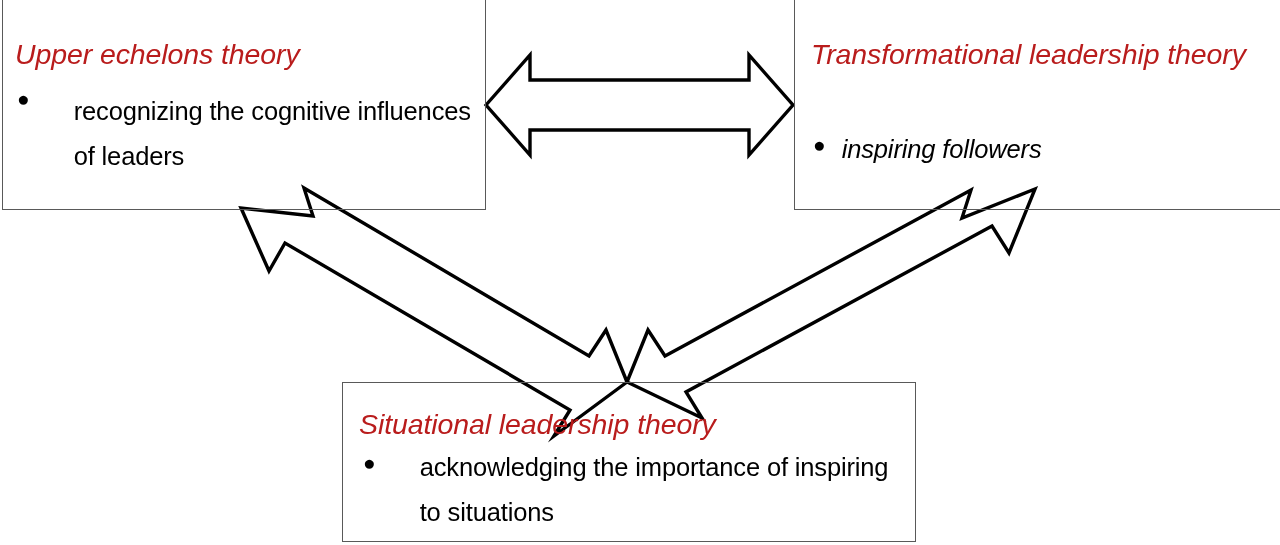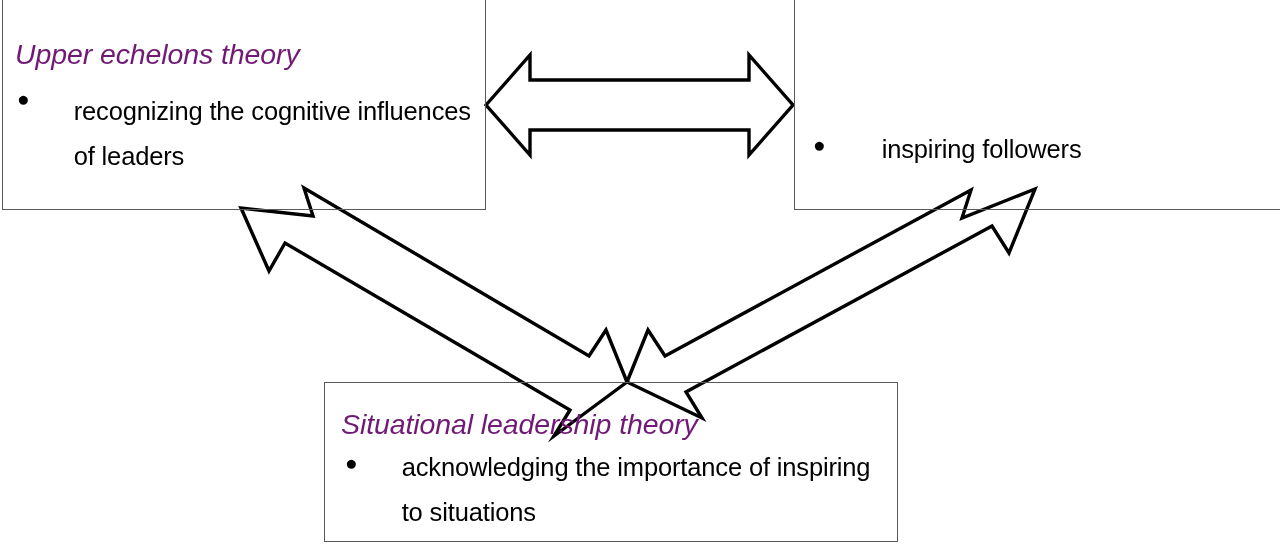--- a/index.html
+++ b/index.html
@@ -27,31 +27,31 @@
     width: 484px;
     height: 214px;
   }
   #box-transformational {
     left: 794px;
     top: -4px;
     width: 488px;
     height: 214px;
   }
   #box-situational {
-    left: 324px;
+    left: 342px;
     top: 382px;
     width: 574px;
     height: 160px;
   }
   .box-title {
     position: absolute;
     font-style: italic;
     font-size: 28.5px;
     line-height: 1.62;
-    color: #701a75;
+    color: #b91c1c;
     white-space: pre-wrap;
     letter-spacing: -0.1px;
   }
   #title-upper-echelons {
     left: 12px;
     top: 34px;
     width: 460px;
   }
   #title-transformational {
     left: 16px;
@@ -89,21 +89,22 @@
     margin-left: 44px;
     width: 400px;
     margin-top: 8px;
   }
   #bullet-transformational {
     left: 18px;
     top: 130px;
     width: 460px;
   }
   #bullet-transformational .bullet-text {
-    margin-left: 56px;
+    margin-left: 16px;
+    font-style: italic;
   }
   #bullet-situational {
     left: 20px;
     top: 62px;
     width: 540px;
   }
   #bullet-situational .bullet-text {
     margin-left: 44px;
     width: 470px;
   }
@@ -136,20 +137,21 @@
 
   <div class="box" id="box-upper-echelons">
     <div class="box-title" id="title-upper-echelons">Upper echelons theory</div>
     <div class="bullet-row" id="bullet-upper-echelons">
       <span class="bullet-dot">●</span>
       <span class="bullet-text">recognizing the cognitive influences of leaders</span>
     </div>
   </div>
 
   <div class="box" id="box-transformational">
+    <div class="box-title" id="title-transformational">Transformational leadership theory</div>
     <div class="bullet-row" id="bullet-transformational">
       <span class="bullet-dot">●</span>
       <span class="bullet-text">inspiring followers</span>
     </div>
   </div>
 
   <div class="box" id="box-situational">
     <div class="box-title" id="title-situational">Situational leadership theory</div>
     <div class="bullet-row" id="bullet-situational">
       <span class="bullet-dot">●</span>

